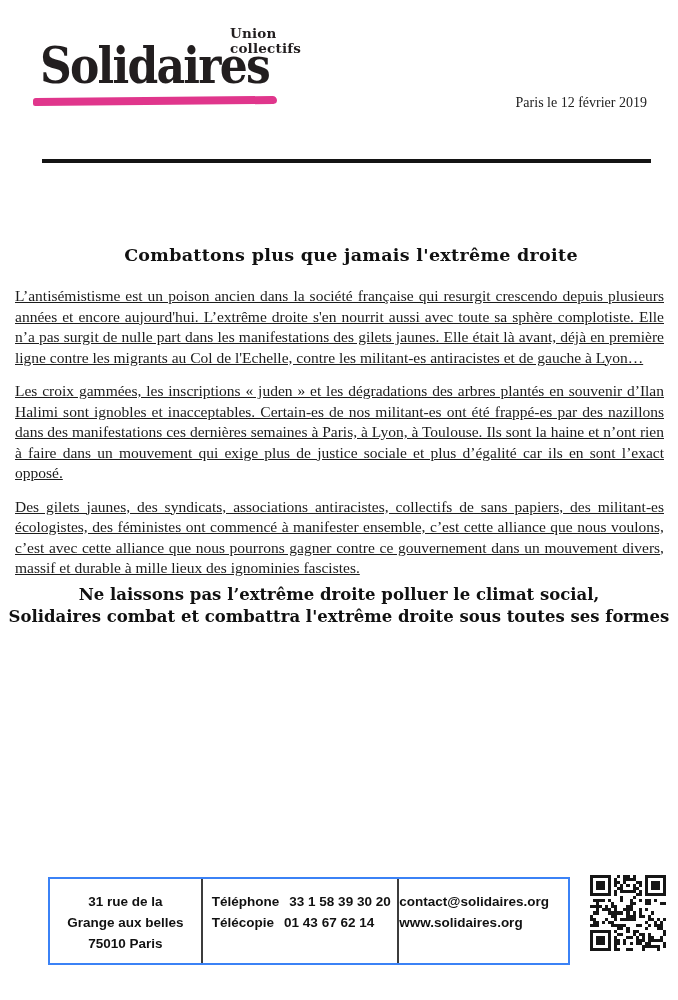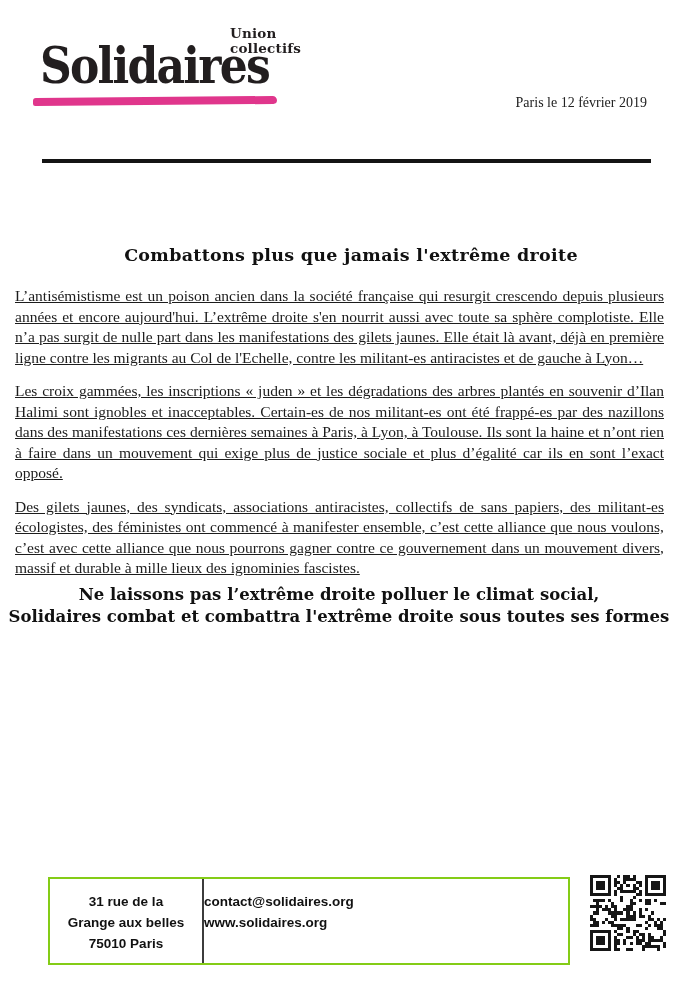--- a/index.html
+++ b/index.html
@@ -62,21 +62,21 @@
     position:absolute;left:0;top:584px;width:678px;
     text-align:center;
     font-family:"DejaVu Serif", serif;
     font-weight:bold;font-size:16.5px;line-height:22px;
     color:#111;
   }
   
   .footer-table{
     position:absolute;left:48px;top:877px;
     width:522px;height:88px;
-    border:2px solid #84cc16;
+    border:2px solid #3b82f6;
     display:flex;box-sizing:border-box;
     font-family:"Liberation Sans", sans-serif;
     font-weight:bold;font-size:13.5px;line-height:21px;
     color:#111;
   }
   .cell{box-sizing:border-box;padding-top:12px;}
   .cell-address{width:154px;border-right:2px solid #3c3c3c;text-align:center;}
   .cell-phones{width:198px;border-right:2px solid #3c3c3c;padding-left:9px;}
   .cell-web{width:170px;text-align:left;}
   .frow span + span{margin-left:10px;}
@@ -113,20 +113,28 @@
   <div class="closing">
     <div>Ne laissons pas l’extrême droite polluer le climat social,</div>
     <div>Solidaires combat et combattra l'extrême droite sous toutes ses formes</div>
   </div>
 
   <div class="footer-table">
     <div class="cell cell-address">
       <div>31 rue de la</div>
       <div>Grange aux belles</div>
       <div>75010 Paris</div>
+    </div>
+    <div class="cell cell-phones">
+      <div class="frow">
+        <span>Téléphone</span><span>33 1 58 39 30 20</span>
+      </div>
+      <div class="frow">
+        <span>Télécopie</span><span>01 43 67 62 14</span>
+      </div>
     </div>
     <div class="cell cell-web">
       <div>contact@solidaires.org</div>
       <div>www.solidaires.org</div>
     </div>
   </div>
 
   <div class="qr"><svg viewBox="0 0 25 25" shape-rendering="crispEdges" fill="#161616">
         <rect x="9" y="0" width="1" height="1"></rect>
         <rect x="11" y="0" width="1" height="1"></rect>

